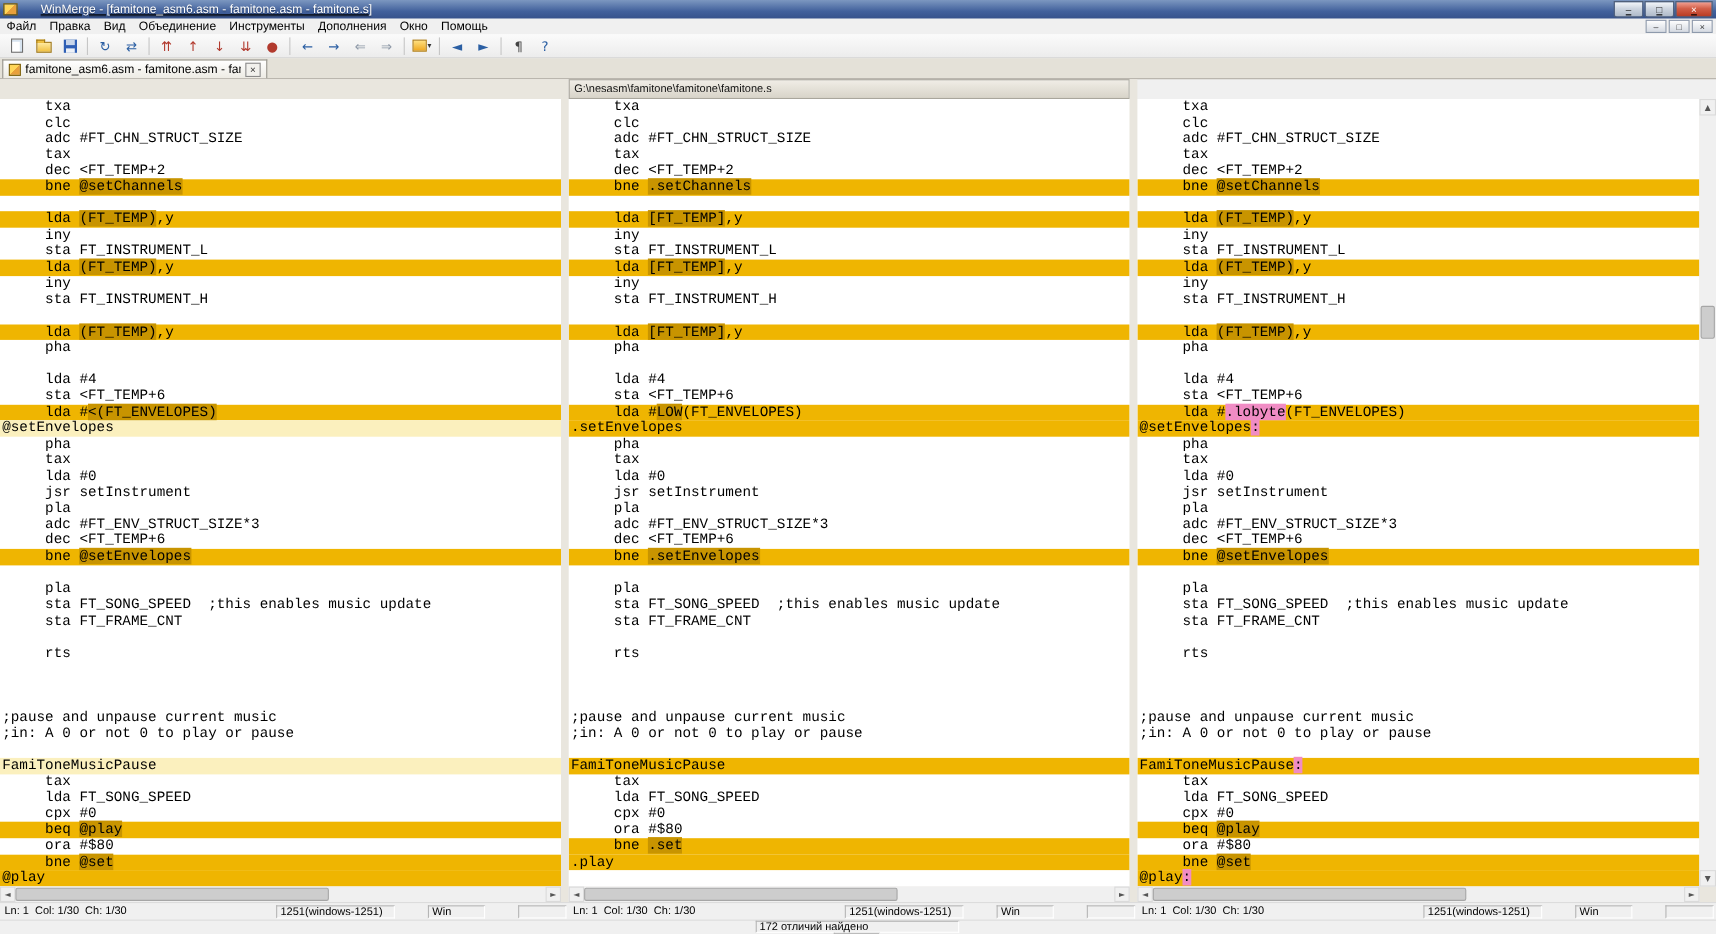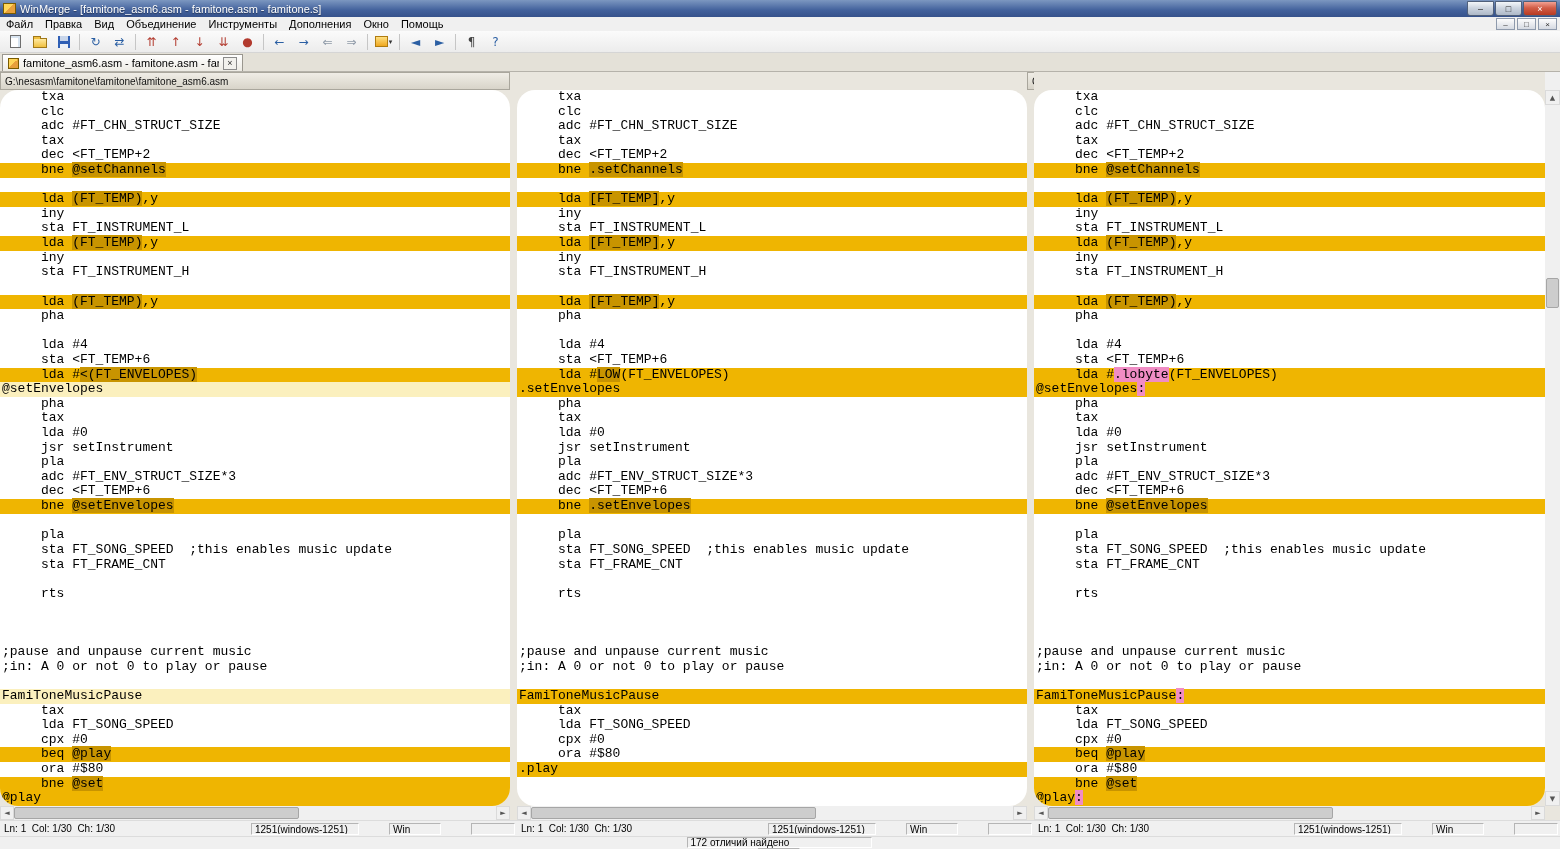--- a/index.html
+++ b/index.html
@@ -1,21 +1,21 @@
 <!DOCTYPE html>
 <html style="--diff-background: #EFB501; --diff-light-background: #FBF0BE; --word-diff-background: #C89400; --selected-word-diff-background: #F08CC4;"><head>
 <meta charset="utf-8">
 <style>
   * { box-sizing: border-box; margin: 0; padding: 0; }
   html, body { width: 1560px; height: 849px; overflow: hidden; }
   body { font-family: "Liberation Sans", sans-serif; background: #F0F0F0; }
 
   
   .titlebar { height: 17px; background: linear-gradient(#7C97C0, #42619C 60%, #36528B);
-              display: flex; align-items: center; padding: 0 3px; gap: 4px; }
+              display: flex; align-items: center; padding: 0 3px; gap: 21px; text-decoration: underline; }
   .app-icon { width: 13px; height: 11px; background: linear-gradient(135deg, #FFD659 50%, #E8A03C 50%);
               border: 1px solid #7A5C00; flex: none; }
   .title { color: #fff; font-size: 11px; white-space: nowrap; text-shadow: 0 1px 1px rgba(0,0,0,.45); }
   .winbtns { margin-left: auto; display: flex; gap: 1px; }
   .wbtn { width: 27px; height: 15px; border: 1px solid #50607A; border-radius: 0 0 3px 3px;
           background: linear-gradient(#F4F7FA, #CDD5E0 45%, #AEB9C8); display: flex;
           align-items: center; justify-content: center; font-size: 9px; color: #222; cursor: default; }
   .wbtn.close { width: 34px; background: linear-gradient(#F2A193, #D25E48 45%, #B83A22); color: #fff; }
 
   
@@ -58,21 +58,21 @@
 
   
   .cols { display: grid; grid-template-columns: 510px 7px 510px 7px 511px 15px; }
   .gap { background: #E9E6DE; }
 
   .headers { height: 18px; }
   .hdr { background: linear-gradient(#F0EDE6, #D8D4C9); border: 1px solid #A9A69C; font-size: 10px;
          color: #111; display: flex; align-items: center; padding: 0 4px; overflow: hidden; white-space: nowrap; }
 
   .codearea { height: 716px; background: #E9E6DE; }
-  .pane { background: #FFF; overflow: hidden; border-radius: 18px; }
+  .pane { background: #FFF; overflow: hidden; }
   .ln { height: 14.612px; line-height: 14.6px; font-family: "Liberation Mono", "DejaVu Sans Mono", monospace;
         font-size: 13px; white-space: pre; padding-left: 2px; color: #000; }
   .bg-g { background: var(--diff-background); }
   .bg-l { background: var(--diff-light-background); }
   .sg-d { background: var(--word-diff-background); }
   .sg-k { background: var(--selected-word-diff-background); }
 
   
   .vscroll { position: relative; background: #F0F0F0; }
   .varr { position: absolute; left: 0; width: 15px; height: 15px; font-family: "DejaVu Sans", sans-serif;
@@ -209,21 +209,20 @@
 
 <div class="tabbar">
   <div class="tab">
     <span class="tab-icon"></span>
     <span class="tab-label">famitone_asm6.asm - famitone.asm - famitone.s</span>
     <span class="tab-close">×</span>
   </div>
 </div>
 
 <div class="cols headers" id="headers">
-    <div class="hdr">G:\nesasm\famitone\famitone\famitone_asm6.asm</div>
     <div class="gap"></div>
     <div class="gap"></div>
     <div class="hdr">G:\nesasm\famitone\famitone\famitone.s</div>
     <div class="gap"></div>
   </div>
 <div class="cols codearea" id="codearea">
     <div class="pane">
       <div class="ln">     txa</div>
       <div class="ln">     clc</div>
       <div class="ln">     adc #FT_CHN_STRUCT_SIZE</div>
@@ -315,20 +314,21 @@
       <div class="ln"></div>
       <div class="ln"></div>
       <div class="ln">;pause and unpause current music</div>
       <div class="ln">;in: A 0 or not 0 to play or pause</div>
       <div class="ln"></div>
       <div class="ln bg-g"><span>FamiToneMusicPause</span></div>
       <div class="ln">     tax</div>
       <div class="ln">     lda FT_SONG_SPEED</div>
       <div class="ln">     cpx #0</div>
       <div class="ln">     ora #$80</div>
+      <div class="ln bg-g"><span>     bne </span><span class="sg-d">.set</span></div>
       <div class="ln bg-g"><span>.play</span></div>
     </div>
     <div class="gap"></div>
     <div class="pane">
       <div class="ln">     txa</div>
       <div class="ln">     clc</div>
       <div class="ln">     adc #FT_CHN_STRUCT_SIZE</div>
       <div class="ln">     tax</div>
       <div class="ln">     dec &lt;FT_TEMP+2</div>
       <div class="ln bg-g"><span>     bne </span><span class="sg-d">@setChannels</span></div>

